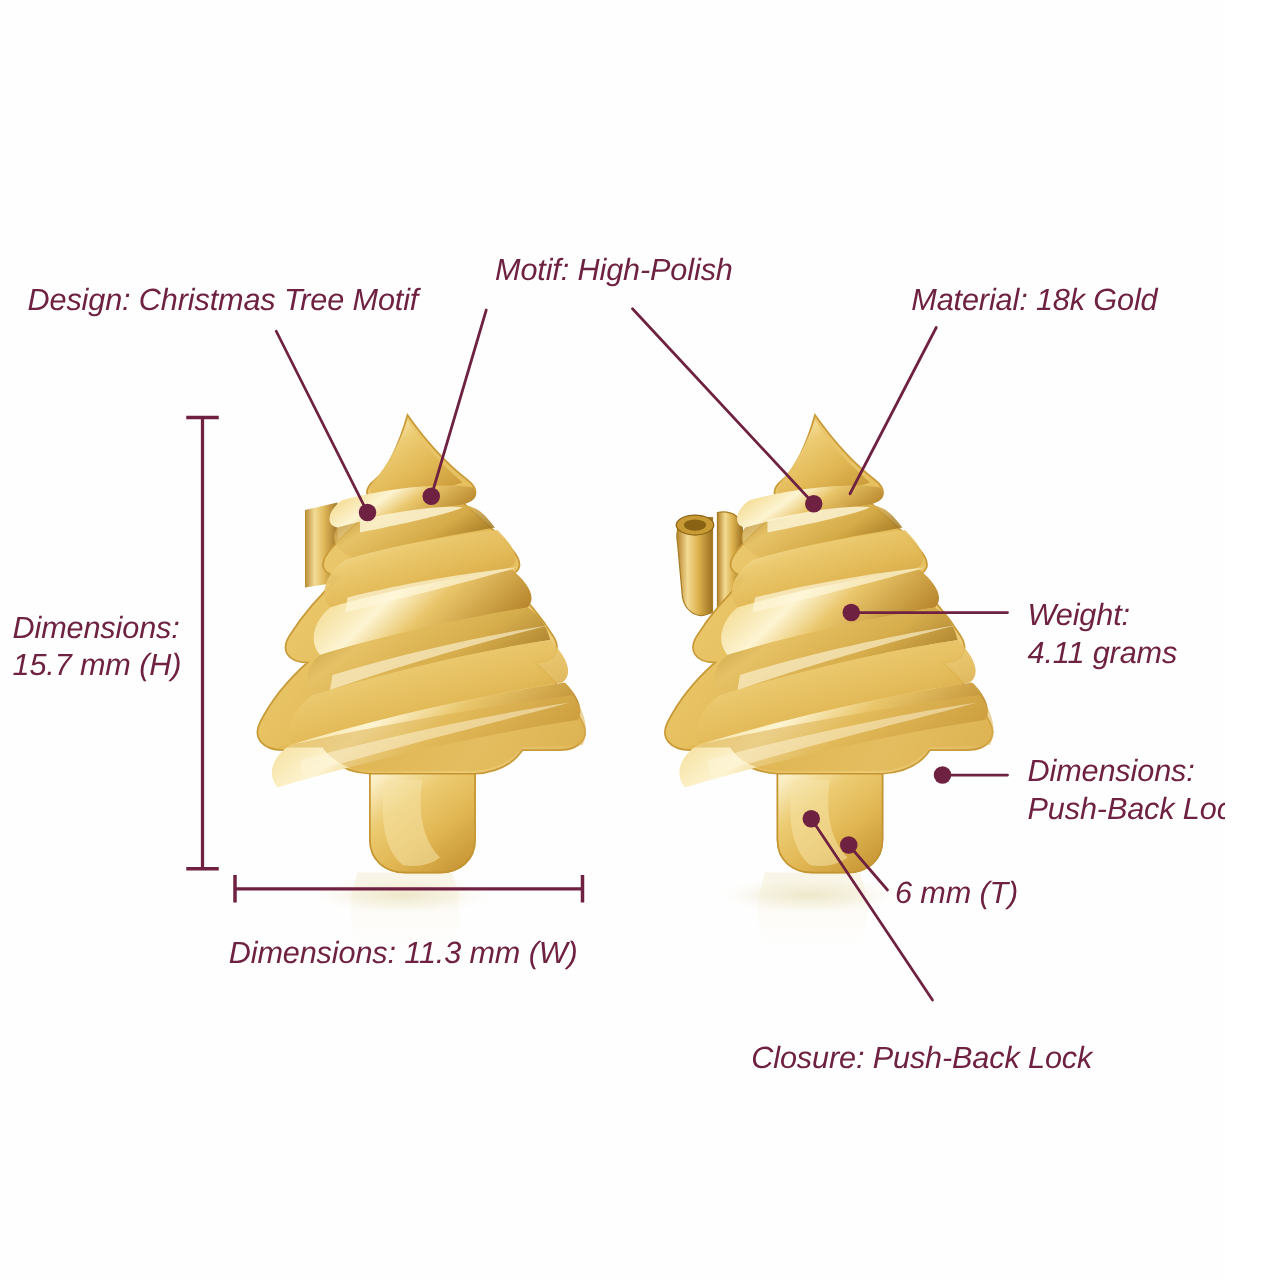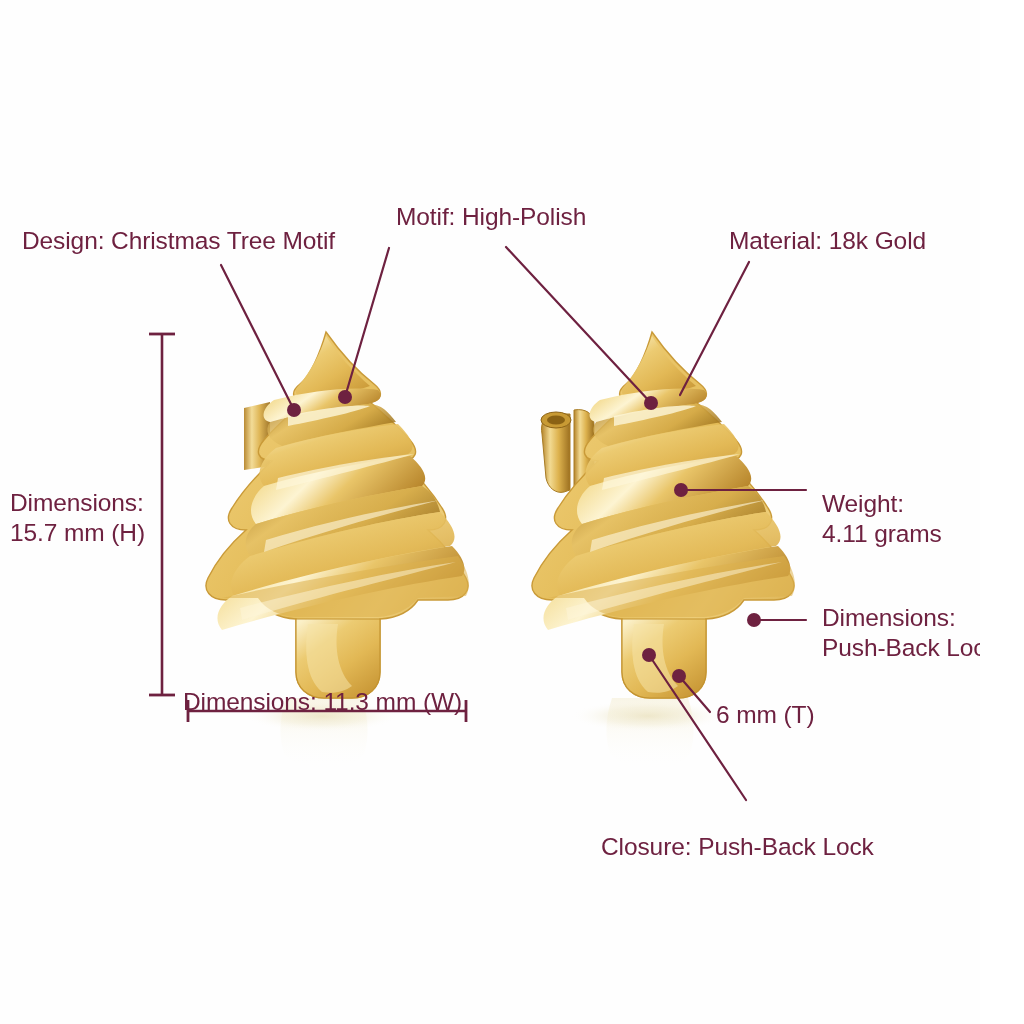--- a/index.html
+++ b/index.html
@@ -8,20 +8,21 @@
     padding: 0;
     background: #ffffff;
   }
   #stage {
     position: relative;
     width: 980px;
     height: 1024px;
     background: #fefefe;
     overflow: hidden;
     font-family: "Liberation Sans", "DejaVu Sans", sans-serif;
+    font-style: italic;
   }
   #scene {
     position: absolute;
     inset: 0;
     width: 1024px;
     height: 1024px;
   }
   .callout-label {
     position: absolute;
     color: #6e2140;
@@ -306,24 +307,24 @@
         <circle cx="679" cy="676" r="7" fill="#6e2140"></circle>
         <line x1="746" y1="800" x2="649" y2="655" stroke-width="2.2" stroke="#6e2140" fill="none" stroke-linecap="round"></line>
         <circle cx="649" cy="655" r="7" fill="#6e2140"></circle>
       </g>
   </svg>
 
   <div id="labels-layer">
       <div class="callout-label" style="left: 22px; top: 226px;">Design: Christmas Tree Motif</div>
       <div class="callout-label" style="left: 396px; top: 202px;">Motif: High-Polish</div>
       <div class="callout-label" style="left: 729px; top: 226px;">Material: 18k Gold</div>
-      <div class="callout-label" style="left: 822px; top: 489px;">Weight:
+      <div class="callout-label" style="left: 822px; top: 478px;">Weight:
 4.11 grams</div>
       <div class="callout-label" style="left: 822px; top: 603px;">Dimensions:
 Push-Back Lock</div>
       <div class="callout-label" style="left: 716px; top: 700px;">6 mm (T)</div>
       <div class="callout-label" style="left: 601px; top: 812px; margin-top: 20px;">Closure: Push-Back Lock</div>
       <div class="callout-label" style="left: 10px; top: 488px;">Dimensions:
 15.7 mm (H)</div>
-      <div class="callout-label" style="left: 183px; top: 687px; text-align: center;">Dimensions: 11.3 mm (W)</div>
+      <div class="callout-label" style="left: 183px; top: 748px; text-align: center;">Dimensions: 11.3 mm (W)</div>
     </div>
 
 </div>
 
 </body></html>

